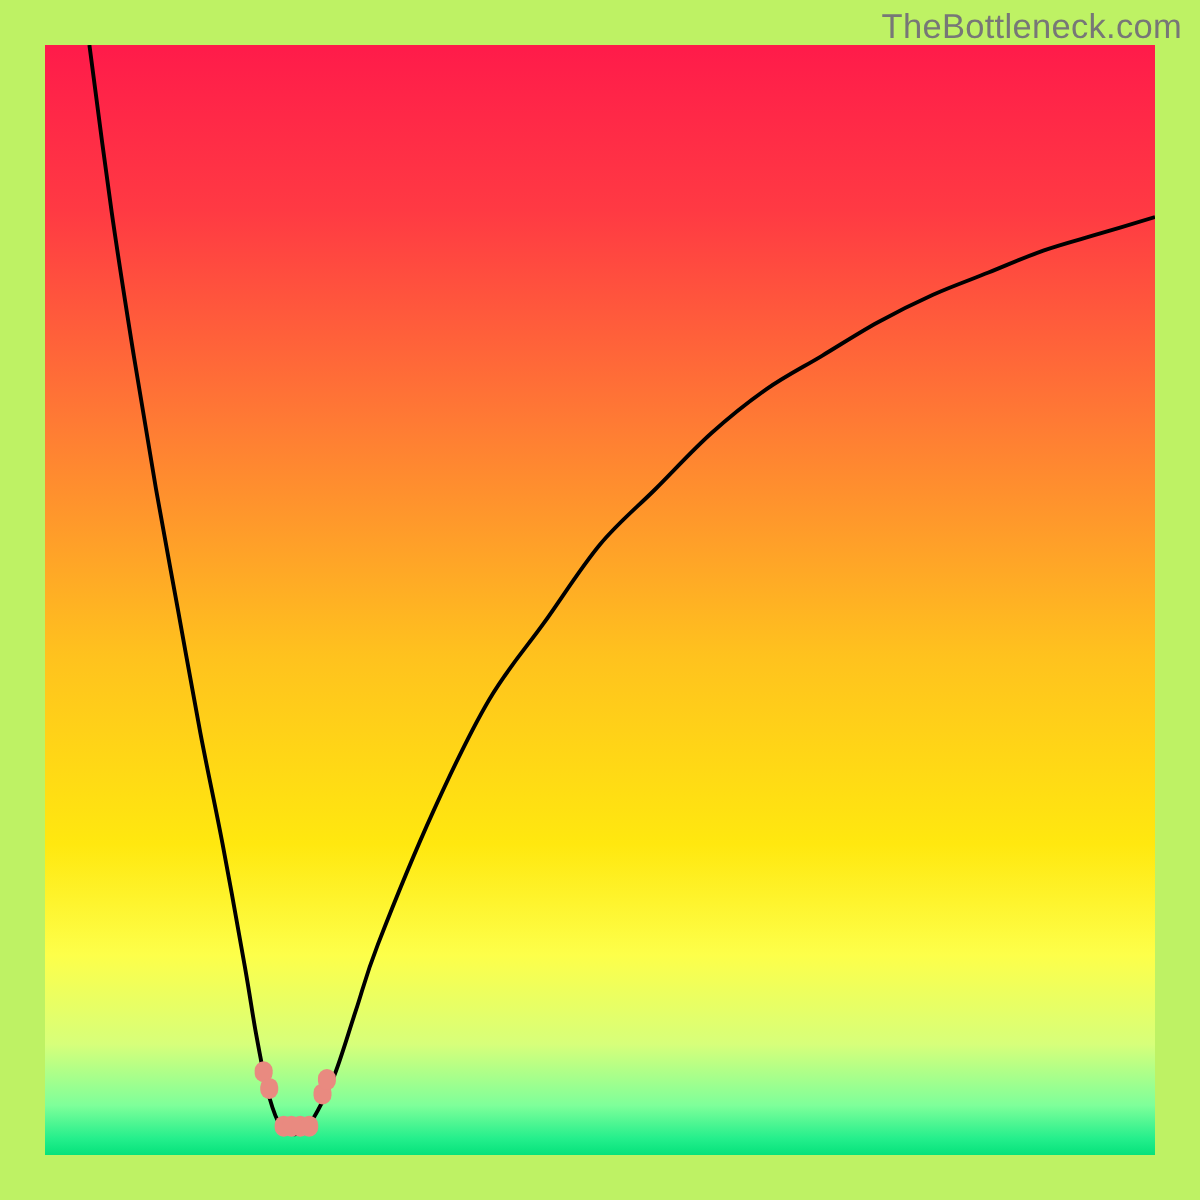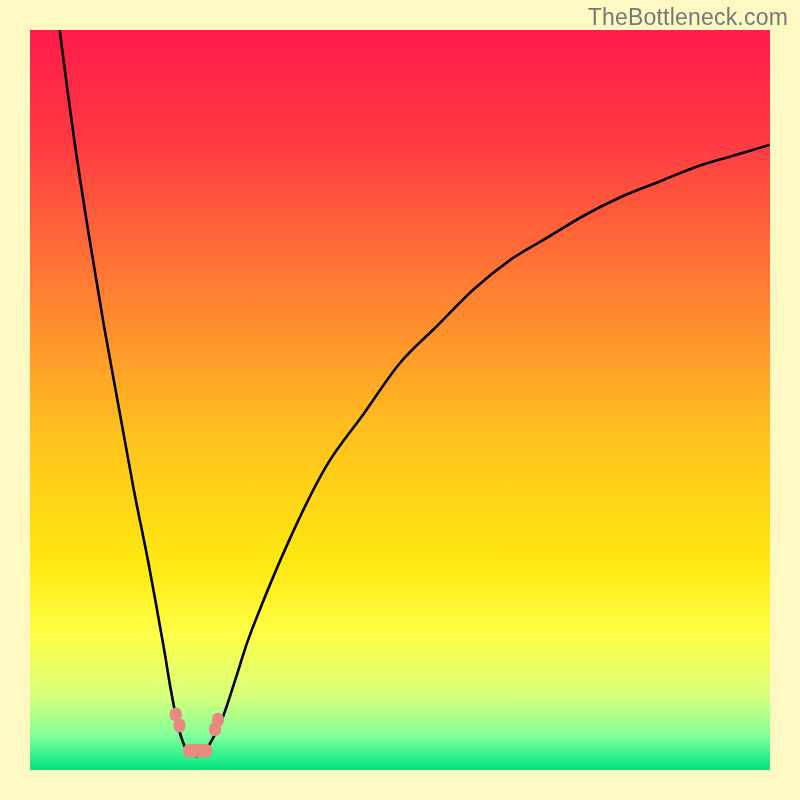--- a/index.html
+++ b/index.html
@@ -8,21 +8,21 @@
     width: 800px;
     height: 800px;
     background: #000;
     overflow: hidden;
     font-family: Arial, Helvetica, sans-serif;
   }
   .stage {
     position: relative;
     width: 800px;
     height: 800px;
-    background: #fef9c3;
+    background: #bef264;
   }
   .plot-area {
     position: absolute;
     left: 30px;
     top: 30px;
     width: 740px;
     height: 740px;
     overflow: hidden;
   }
   .gradient-bg {

